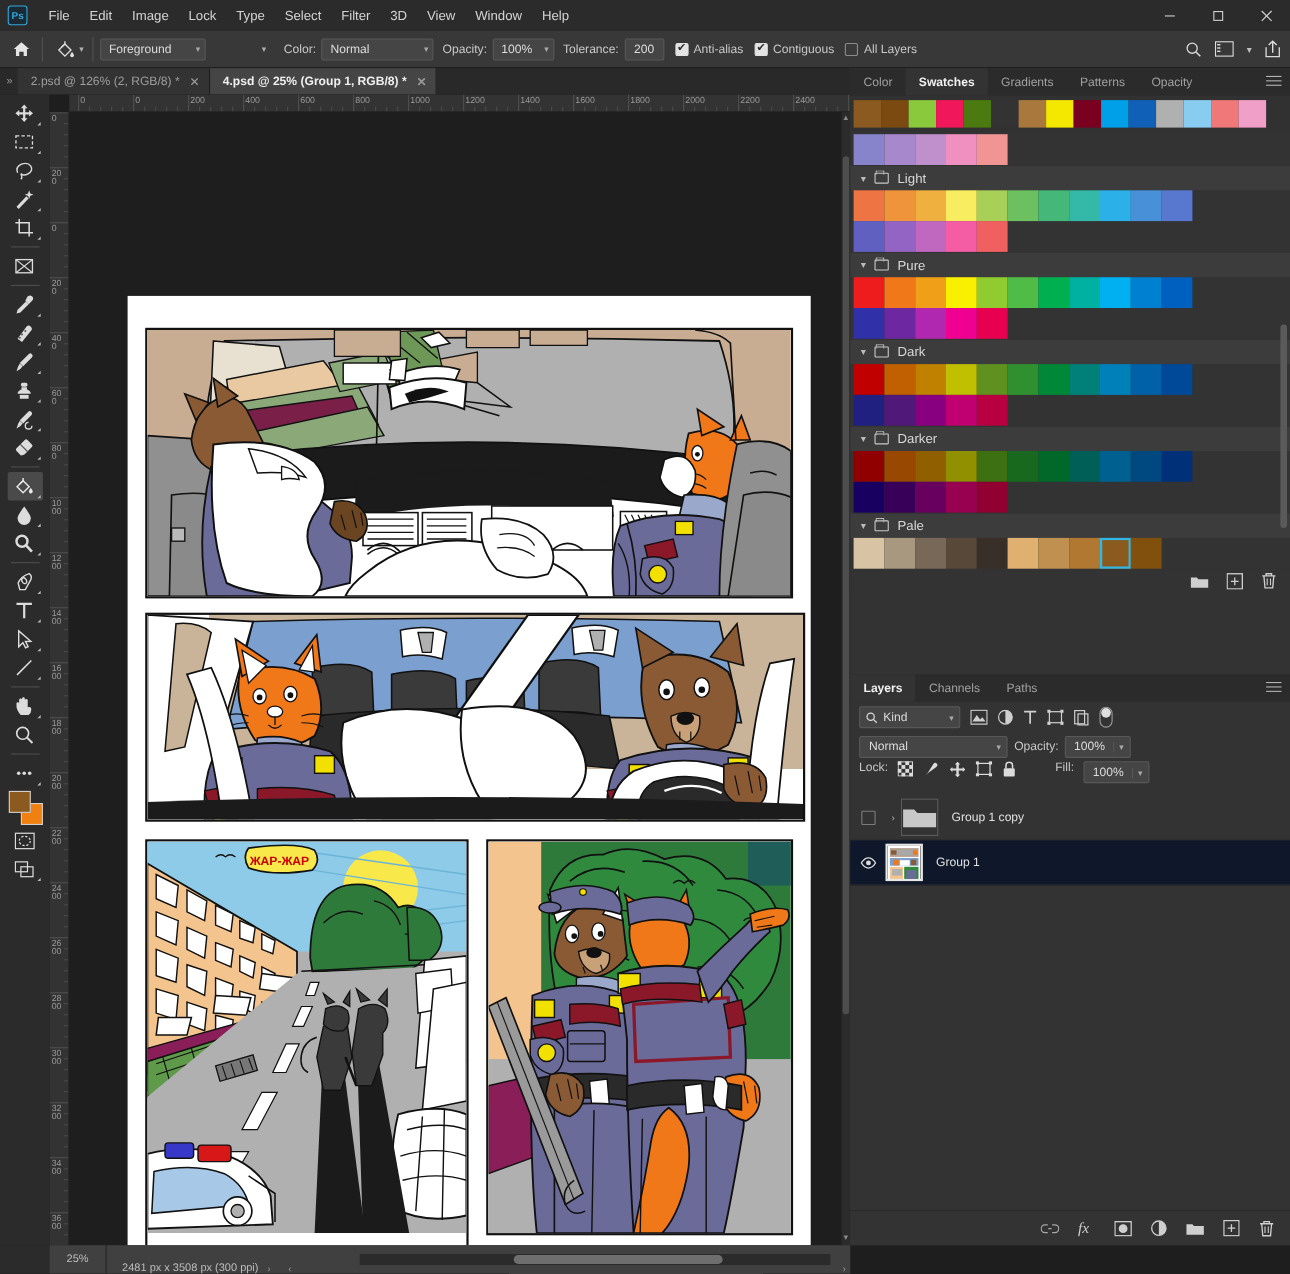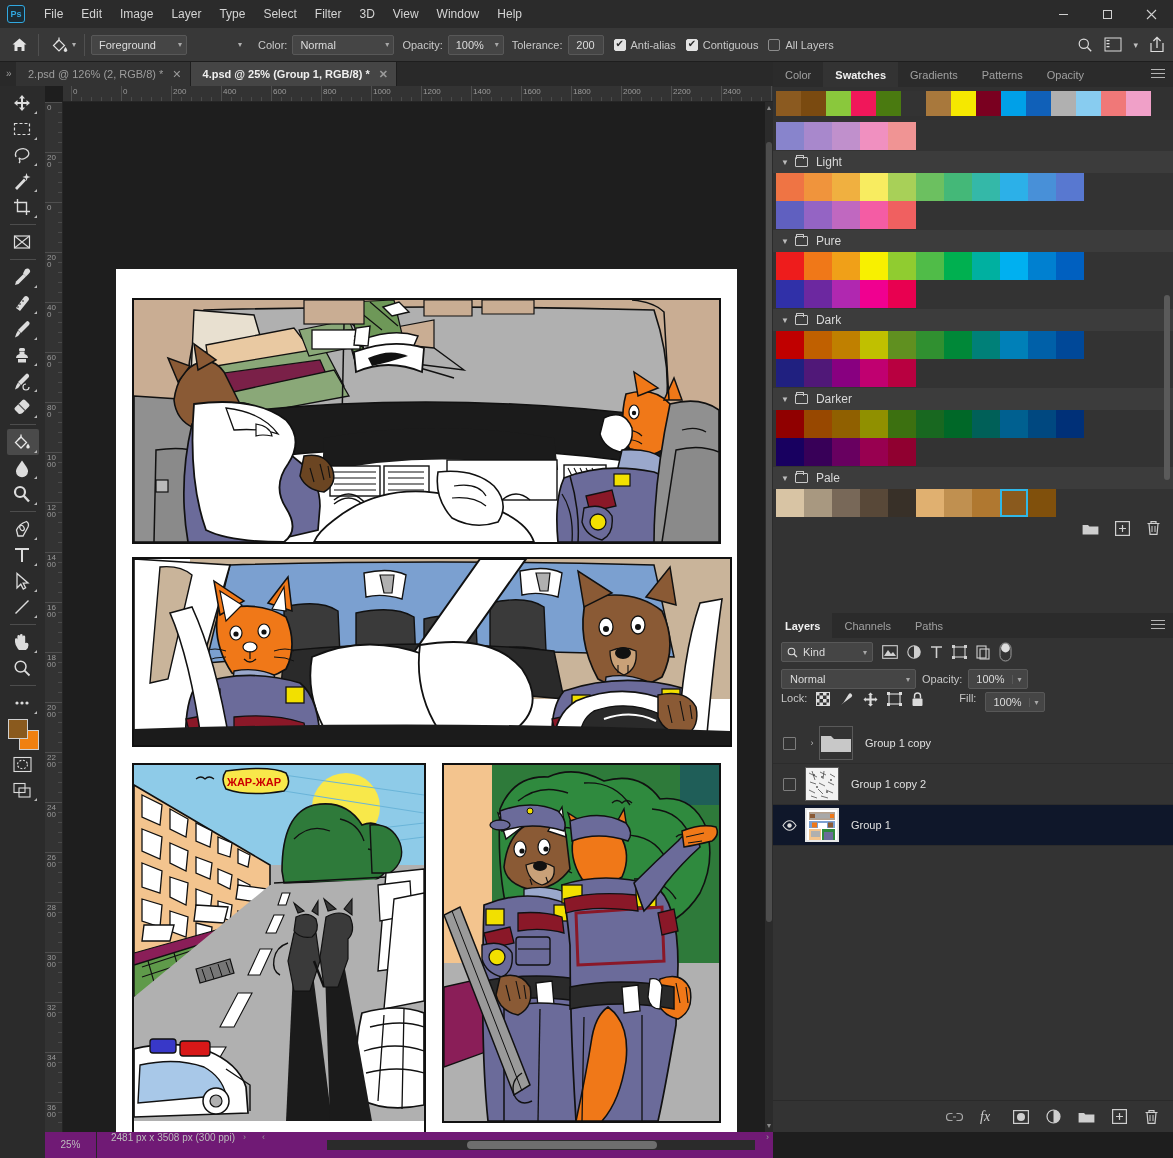--- a/index.html
+++ b/index.html
@@ -240,21 +240,21 @@
   }
   .lyr-footer{
     position:absolute; left:0; right:0; bottom:0; height:32px; background:#333333;
     display:flex; align-items:center; justify-content:flex-end; gap:17px; padding-right:14px;
     border-top:1px solid #2a2a2a;
   }
 
   
   .statusbar{
     position:absolute; left:45px; top:1132px; width:728px; height:26px;
-    background:#701a75; display:flex; align-items:flex-start; font-size:10px; color:#bdbdbd;
+    background:#404040; display:flex; align-items:flex-end; font-size:10px; color:#bdbdbd;
   }
   .st-zoom{ width:52px; text-align:center; border-right:1px solid #262626; line-height:26px;}
   .st-dim{ padding-left:14px; }
   .st-arrow{ padding:0 8px; color:#9a9a9a; font-size:9px; }
   .hscroll{
     position:absolute; left:282px; right:18px; top:8px; height:10px; background:#2b2b2b;
   }
   .hscroll .thumb{
     position:absolute; left:140px; width:190px; top:1px; height:8px;
     background:#6e6e6e; border-radius:4px;
@@ -269,21 +269,21 @@
 <body>
 
 <div class="app">
 
   <div class="titlebar">
     <div class="ps-logo">Ps</div>
     <div class="menu" id="menubar">
         <div class="menu-item">File</div>
         <div class="menu-item">Edit</div>
         <div class="menu-item">Image</div>
-        <div class="menu-item">Layer</div>
+        <div class="menu-item">Lock</div>
         <div class="menu-item">Type</div>
         <div class="menu-item">Select</div>
         <div class="menu-item">Filter</div>
         <div class="menu-item">3D</div>
         <div class="menu-item">View</div>
         <div class="menu-item">Window</div>
         <div class="menu-item">Help</div>
       </div>
     <div class="win-btns">
       <div class="win-btn">
@@ -1478,41 +1478,20 @@
               <span class="empty-chk"></span>
             </div>
             <span class="grp-caret">›</span>
             <div class="thumb-box" style="background: rgb(51, 51, 51); border: 1px solid rgb(90, 90, 90);">
               <svg width="32" height="20" viewBox="0 0 32 20" style="margin-top:6px">
                 <path d="M1 3 H11 L14 6 H31 V19 H1 Z" fill="#c8c8c8"></path>
               </svg>
             </div>
             <div class="lyr-name">Group 1 copy</div>
           </div>
-          <div class="lyr-row">
-            <div class="eye-col">
-              <span class="empty-chk"></span>
-            </div>
-            <div class="thumb-box">
-              <svg width="32" height="32" viewBox="0 0 32 32">
-                <rect width="32" height="32" fill="#f2f2f2"></rect>
-                <g stroke="#3a3a3a" stroke-width="0.7" fill="none">
-                  <path d="M3 5 L11 9 M6 3 L9 12 M14 4 L20 7 M18 3 L17 11 M24 6 L29 9 M4 14 L10 16 M13 15 L19 18 M22 14 L28 17 M3 22 L9 25 M12 21 L17 26 M20 22 L27 25 M5 28 L11 30 M15 28 L22 30"></path>
-                </g>
-                <g fill="#4a4a4a">
-                  <circle cx="8" cy="7" r="0.9"></circle>
-                  <circle cx="16" cy="9" r="0.9"></circle>
-                  <circle cx="25" cy="12" r="0.9"></circle>
-                  <circle cx="11" cy="19" r="0.9"></circle>
-                  <circle cx="21" cy="24" r="0.9"></circle>
-                </g>
-              </svg>
-            </div>
-            <div class="lyr-name">Group 1 copy 2</div>
-          </div>
           <div class="lyr-row active">
             <div class="eye-col">
               <svg width="15" height="11" viewBox="0 0 15 11">
                 <path d="M7.5 0.8 C11 0.8 14 5.5 14 5.5 S11 10.2 7.5 10.2 S1 5.5 1 5.5 S4 0.8 7.5 0.8 Z" fill="none" stroke="#dcdcdc" stroke-width="1.1"></path>
                 <circle cx="7.5" cy="5.5" r="2.2" fill="#dcdcdc"></circle>
               </svg>
             </div>
             <div class="thumb-box sel-thumb">
               <svg width="30" height="32" viewBox="0 0 30 32">
                 <rect width="30" height="32" fill="#ffffff"></rect>

